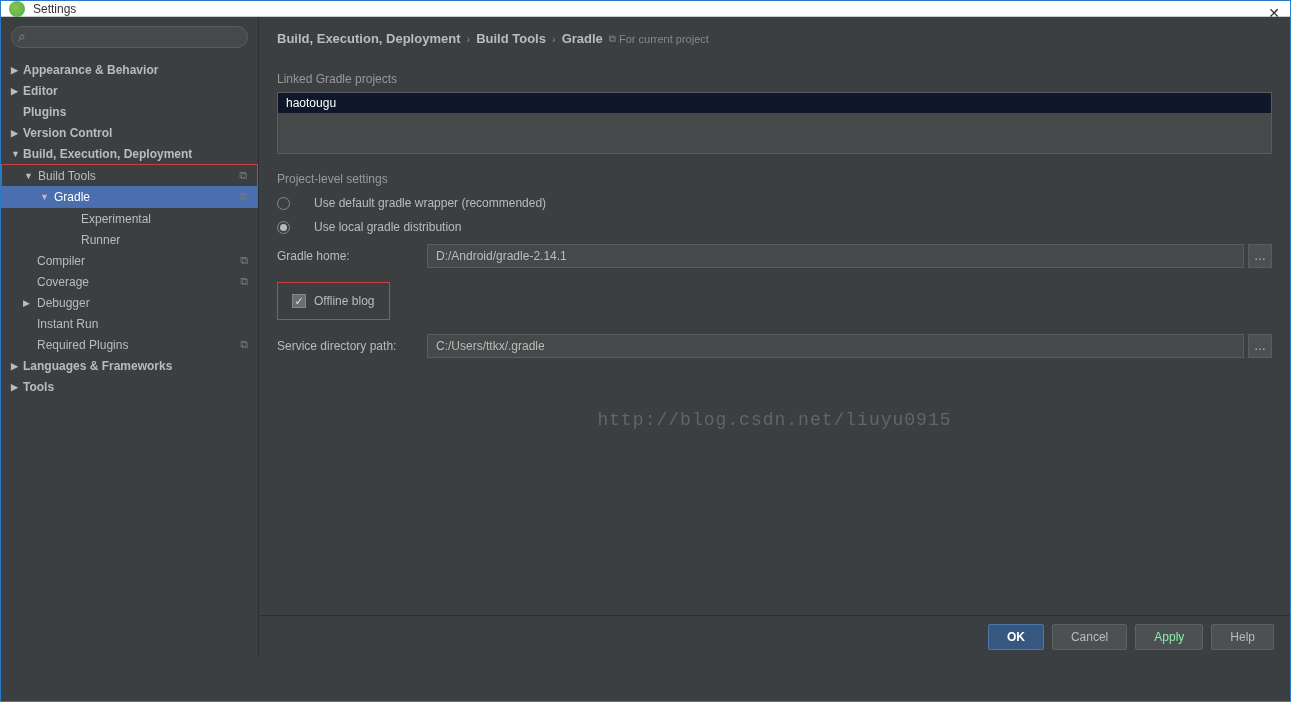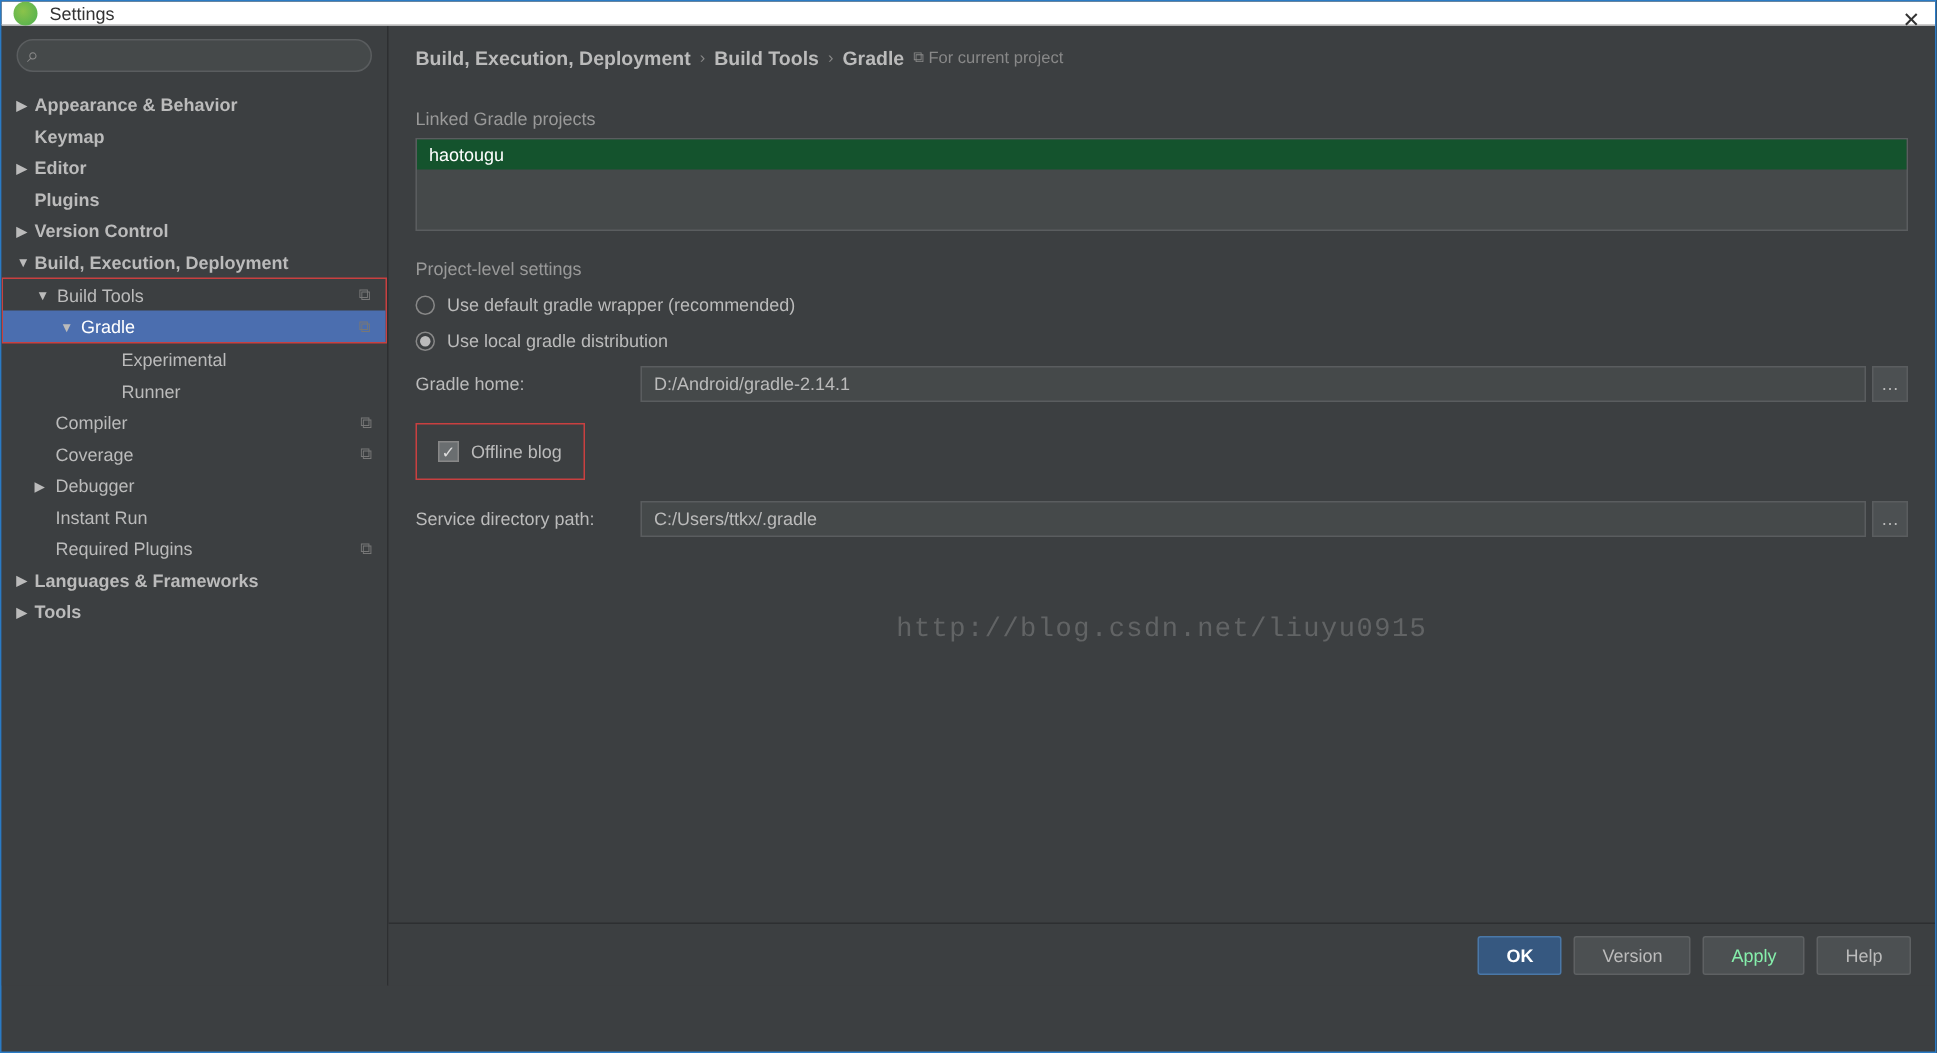--- a/index.html
+++ b/index.html
@@ -27,22 +27,22 @@
 .highlight-box { border: 1px solid #c94040; }
 .content { flex: 1; display: flex; flex-direction: column; }
 .breadcrumb { padding: 14px 18px 8px 18px; font-size: 13px; color: #bbbbbb; display: flex; align-items: center; gap: 6px; }
 .breadcrumb .bold { font-weight: bold; }
 .breadcrumb .sep { color: #888; font-size: 11px; }
 .breadcrumb .scope { color: #888; font-size: 11px; display: flex; align-items: center; gap: 3px; }
 .breadcrumb .scope-icon { font-size: 10px; }
 .panel { flex: 1; padding: 10px 18px; position: relative; }
 .section-label { color: #999; font-size: 12px; margin: 8px 0 6px 0; }
 .projects-list { background: #45494a; border: 1px solid #5a5d5f; height: 62px; }
-.projects-list .proj-item { background: #14532d; color: #fff; padding: 3px 8px; font-size: 12px; }
-.radio-row { display: flex; align-items: center; margin: 10px 0; gap: 8px; }
+.projects-list .proj-item { background: #0f172a; color: #fff; padding: 3px 8px; font-size: 12px; }
+.radio-row { display: flex; align-items: center; margin: 10px 0; gap: 24px; }
 .radio-outer { width: 13px; height: 13px; border-radius: 50%; border: 1px solid #888; display: flex; align-items: center; justify-content: center; }
 .radio-outer.checked .radio-inner { width: 7px; height: 7px; border-radius: 50%; background: #bbb; }
 .form-row { display: flex; align-items: center; margin: 8px 0; }
 .form-row .label { width: 150px; color: #bbb; }
 .form-row .input-wrap { flex: 1; display: flex; gap: 4px; }
 .text-input { flex: 1; background: #45494a; border: 1px solid #5a5d5f; height: 24px; padding: 0 8px; color: #bbb; font-size: 12px; }
 .browse-btn { width: 24px; height: 24px; background: #4c5052; border: 1px solid #5a5d5f; color: #bbb; display: flex; align-items: center; justify-content: center; cursor: pointer; }
 .checkbox-row { display: flex; align-items: center; gap: 8px; padding: 6px 4px; }
 .checkbox { width: 14px; height: 14px; background: #6a6e70; border: 1px solid #888; display: flex; align-items: center; justify-content: center; color: #ddd; font-size: 11px; }
 .offline-box { border: 1px solid #c94040; display: inline-flex; padding: 5px 10px; margin: 6px 0; }
@@ -65,23 +65,20 @@
   <div class="sidebar">
     <div class="search-row">
       <div class="search-box"></div>
     </div>
     <div class="tree">
       <div class="tree-item bold">
           <span class="arrow">▶</span>
           <span>Appearance &amp; Behavior</span>
         </div>
       <div class="tree-item bold">
-          <span>Keymap</span>
-        </div>
-      <div class="tree-item bold">
           <span class="arrow">▶</span>
           <span>Editor</span>
         </div>
       <div class="tree-item bold">
           <span>Plugins</span>
         </div>
       <div class="tree-item bold">
           <span class="arrow">▶</span>
           <span>Version Control</span>
         </div>
@@ -195,18 +192,18 @@
           <input class="text-input" value="C:/Users/ttkx/.gradle" style="">
           <div class="browse-btn">…</div>
         </div>
       </div>
 
       <div class="watermark">http://blog.csdn.net/liuyu0915</div>
     </div>
 
     <div class="footer">
       <button class="btn primary">OK</button>
-      <button class="btn">Version</button>
+      <button class="btn">Cancel</button>
       <button class="btn disabled">Apply</button>
       <button class="btn">Help</button>
     </div>
   </div>
 </div>
 
 </body></html>

